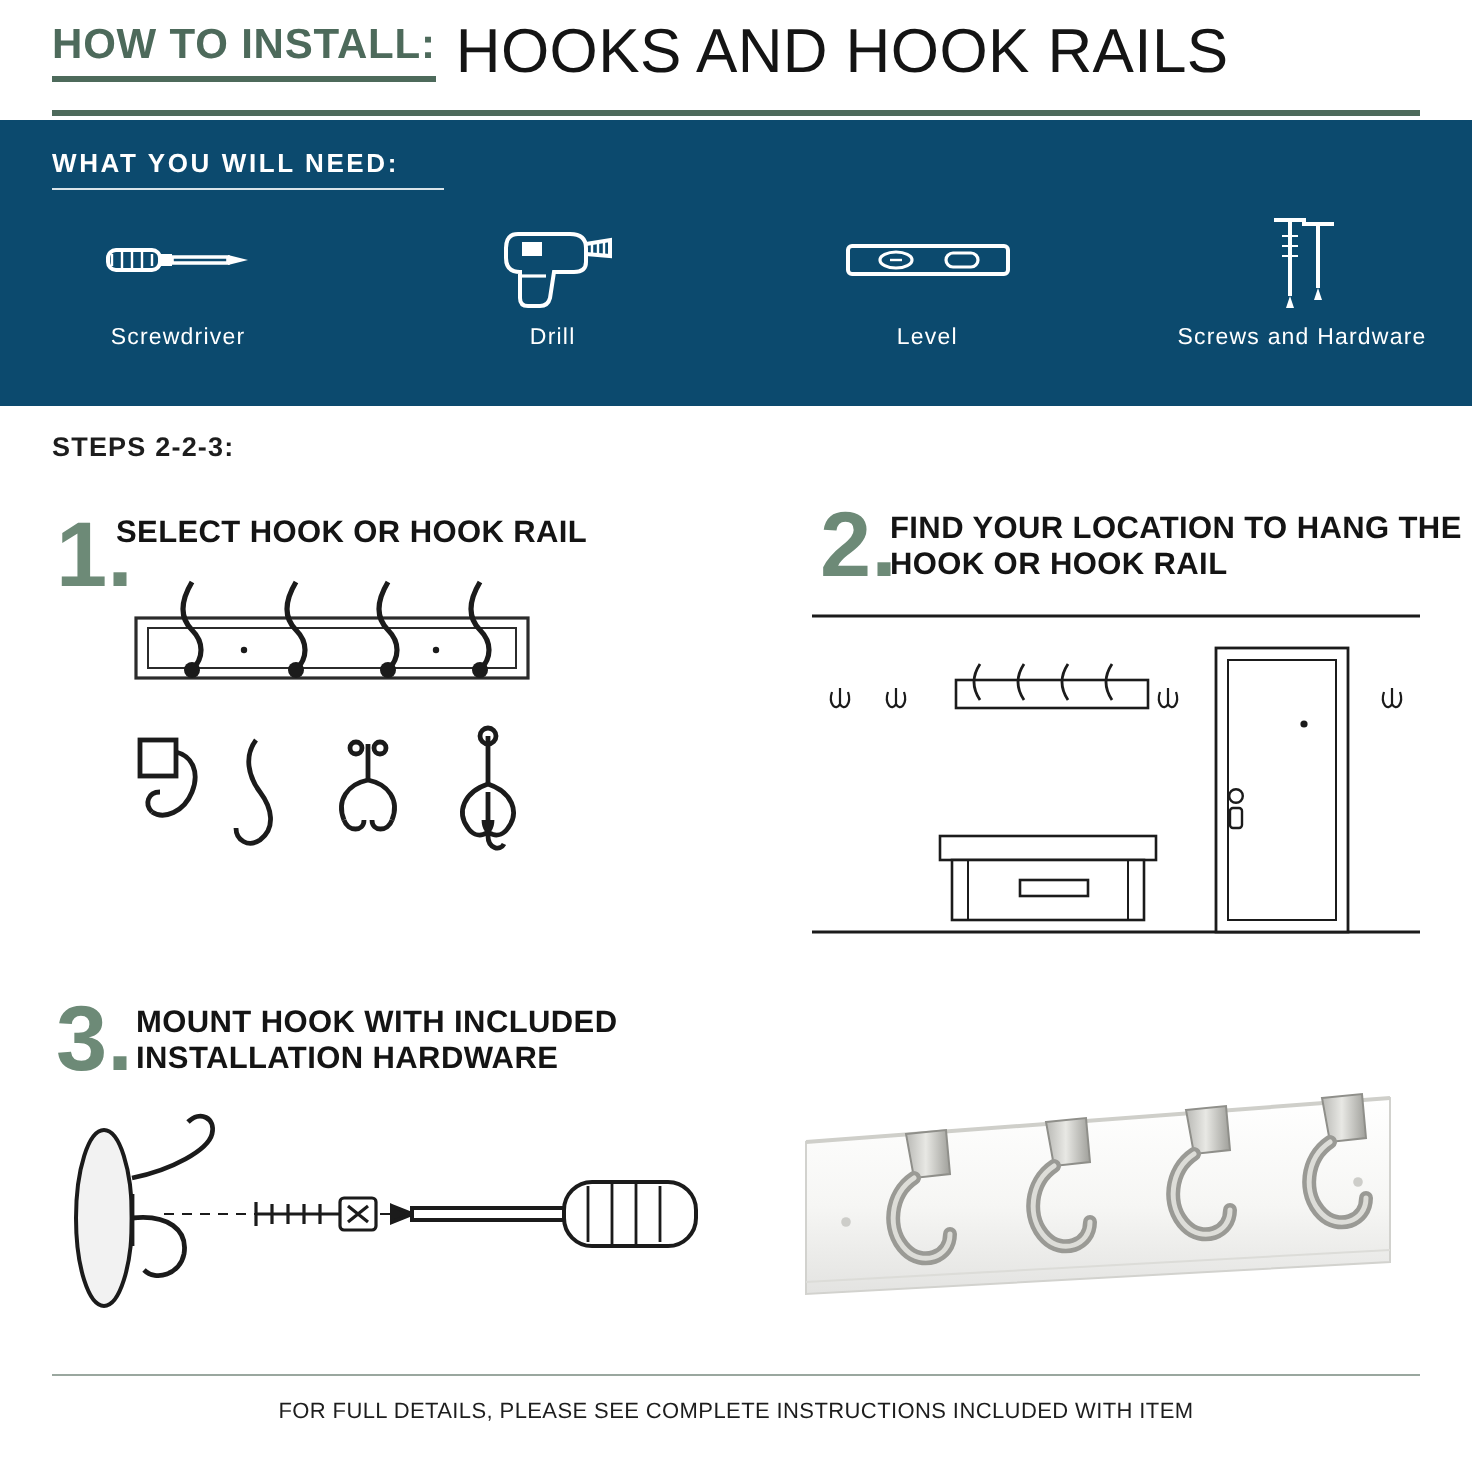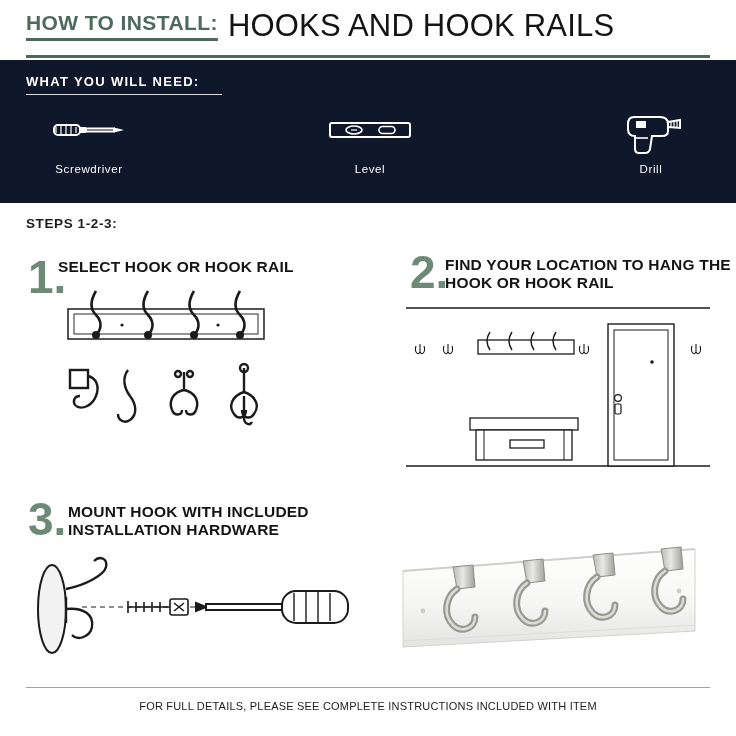--- a/index.html
+++ b/index.html
@@ -56,21 +56,21 @@
     height: 3px;
     background: #4d6a5b;
   }
 
   
   .band {
     position: absolute;
     left: 0; top: 60px;
     width: 736px;
     height: 143px;
-    background: #0f172a;
+    background: #0c4a6e;
     color: #ffffff;
   }
   .band-title {
     position: absolute;
     left: 26px; top: 14px;
     font-size: 13px;
     font-weight: bold;
     letter-spacing: 1.3px;
   }
   .band-underline {
@@ -196,48 +196,62 @@
             <rect x="30" y="20" width="6" height="6" fill="#fff"></rect>
             <path d="M36 21.5 L64 21.5 L64 24.5 L36 24.5 Z" fill="none" stroke="#fff" stroke-width="1.8"></path>
             <path d="M64 20.5 L74 23 L64 25.5 Z" fill="#fff"></path>
           </svg>
         </div>
         <div class="lbl">Screwdriver</div>
       </div>
 
       <div class="tool">
         <div class="glyph">
-          <svg width="86" height="40" viewBox="0 0 86 40">
-            <rect x="3" y="13" width="80" height="14" rx="2" fill="none" stroke="#fff" stroke-width="2"></rect>
-            <ellipse cx="27" cy="20" rx="8" ry="4" fill="none" stroke="#fff" stroke-width="1.6"></ellipse>
-            <rect x="52" y="16.5" width="16" height="7" rx="3.5" fill="none" stroke="#fff" stroke-width="1.6"></rect>
-            <path d="M24 20 L30 20" stroke="#fff" stroke-width="1.2"></path>
-          </svg>
-        </div>
-        <div class="lbl">Level</div>
-      </div>
-
-      <div class="tool">
-        <div class="glyph">
           <svg width="66" height="50" viewBox="0 0 66 50">
             <path d="M16 12 L42 12 Q50 12 50 19 L50 26 Q50 31 44 31 L34 31 L32 44 Q31 48 27 48 L21 48 Q17 48 17 44 L17 31 Q10 31 10 24 L10 19 Q10 12 16 12 Z" fill="none" stroke="#fff" stroke-width="2"></path>
             <path d="M50 17 L62 15 L62 23 L50 22" fill="none" stroke="#fff" stroke-width="2"></path>
             <path d="M53 16 L53 22 M56 15.5 L56 22.5 M59 15.2 L59 22.8" stroke="#fff" stroke-width="1.2"></path>
             <rect x="18" y="16" width="10" height="7" fill="#fff"></rect>
             <path d="M17 33 L30 33" stroke="#fff" stroke-width="1.6"></path>
           </svg>
         </div>
         <div class="lbl">Drill</div>
       </div>
 
+      <div class="tool">
+        <div class="glyph">
+          <svg width="86" height="40" viewBox="0 0 86 40">
+            <rect x="3" y="13" width="80" height="14" rx="2" fill="none" stroke="#fff" stroke-width="2"></rect>
+            <ellipse cx="27" cy="20" rx="8" ry="4" fill="none" stroke="#fff" stroke-width="1.6"></ellipse>
+            <rect x="52" y="16.5" width="16" height="7" rx="3.5" fill="none" stroke="#fff" stroke-width="1.6"></rect>
+            <path d="M24 20 L30 20" stroke="#fff" stroke-width="1.2"></path>
+          </svg>
+        </div>
+        <div class="lbl">Level</div>
+      </div>
+
+      <div class="tool">
+        <div class="glyph">
+          <svg width="60" height="52" viewBox="0 0 60 52">
+            <path d="M16 6 L32 6" stroke="#fff" stroke-width="2"></path>
+            <path d="M24 6 L24 44" stroke="#fff" stroke-width="2"></path>
+            <path d="M24 44 L26 50 L22 50 Z" fill="#fff"></path>
+            <path d="M30 8 L46 8" stroke="#fff" stroke-width="2"></path>
+            <path d="M38 8 L38 40" stroke="#fff" stroke-width="2"></path>
+            <path d="M38 40 L40 46 L36 46 Z" fill="#fff"></path>
+            <path d="M20 14 L28 14 M20 19 L28 19 M20 24 L28 24" stroke="#fff" stroke-width="1"></path>
+          </svg>
+        </div>
+        <div class="lbl">Screws and Hardware</div>
+      </div>
 
     </div>
   </div>
 
-  <div class="steps-head">STEPS 1-2-3:</div>
+  <div class="steps-head">STEPS 2-2-3:</div>
 
   <div class="step-num" id="step1-num">1.</div>
   <div class="step-title" id="step1-title">SELECT HOOK OR HOOK RAIL</div>
 
   <div id="step1-art">
     <svg width="220" height="70" viewBox="0 0 220 70">
 
       <rect x="8" y="24" width="196" height="30" fill="#ffffff" stroke="#2b2b2b" stroke-width="1.6"></rect>
       <rect x="14" y="29" width="184" height="20" fill="none" stroke="#2b2b2b" stroke-width="1"></rect>
 

